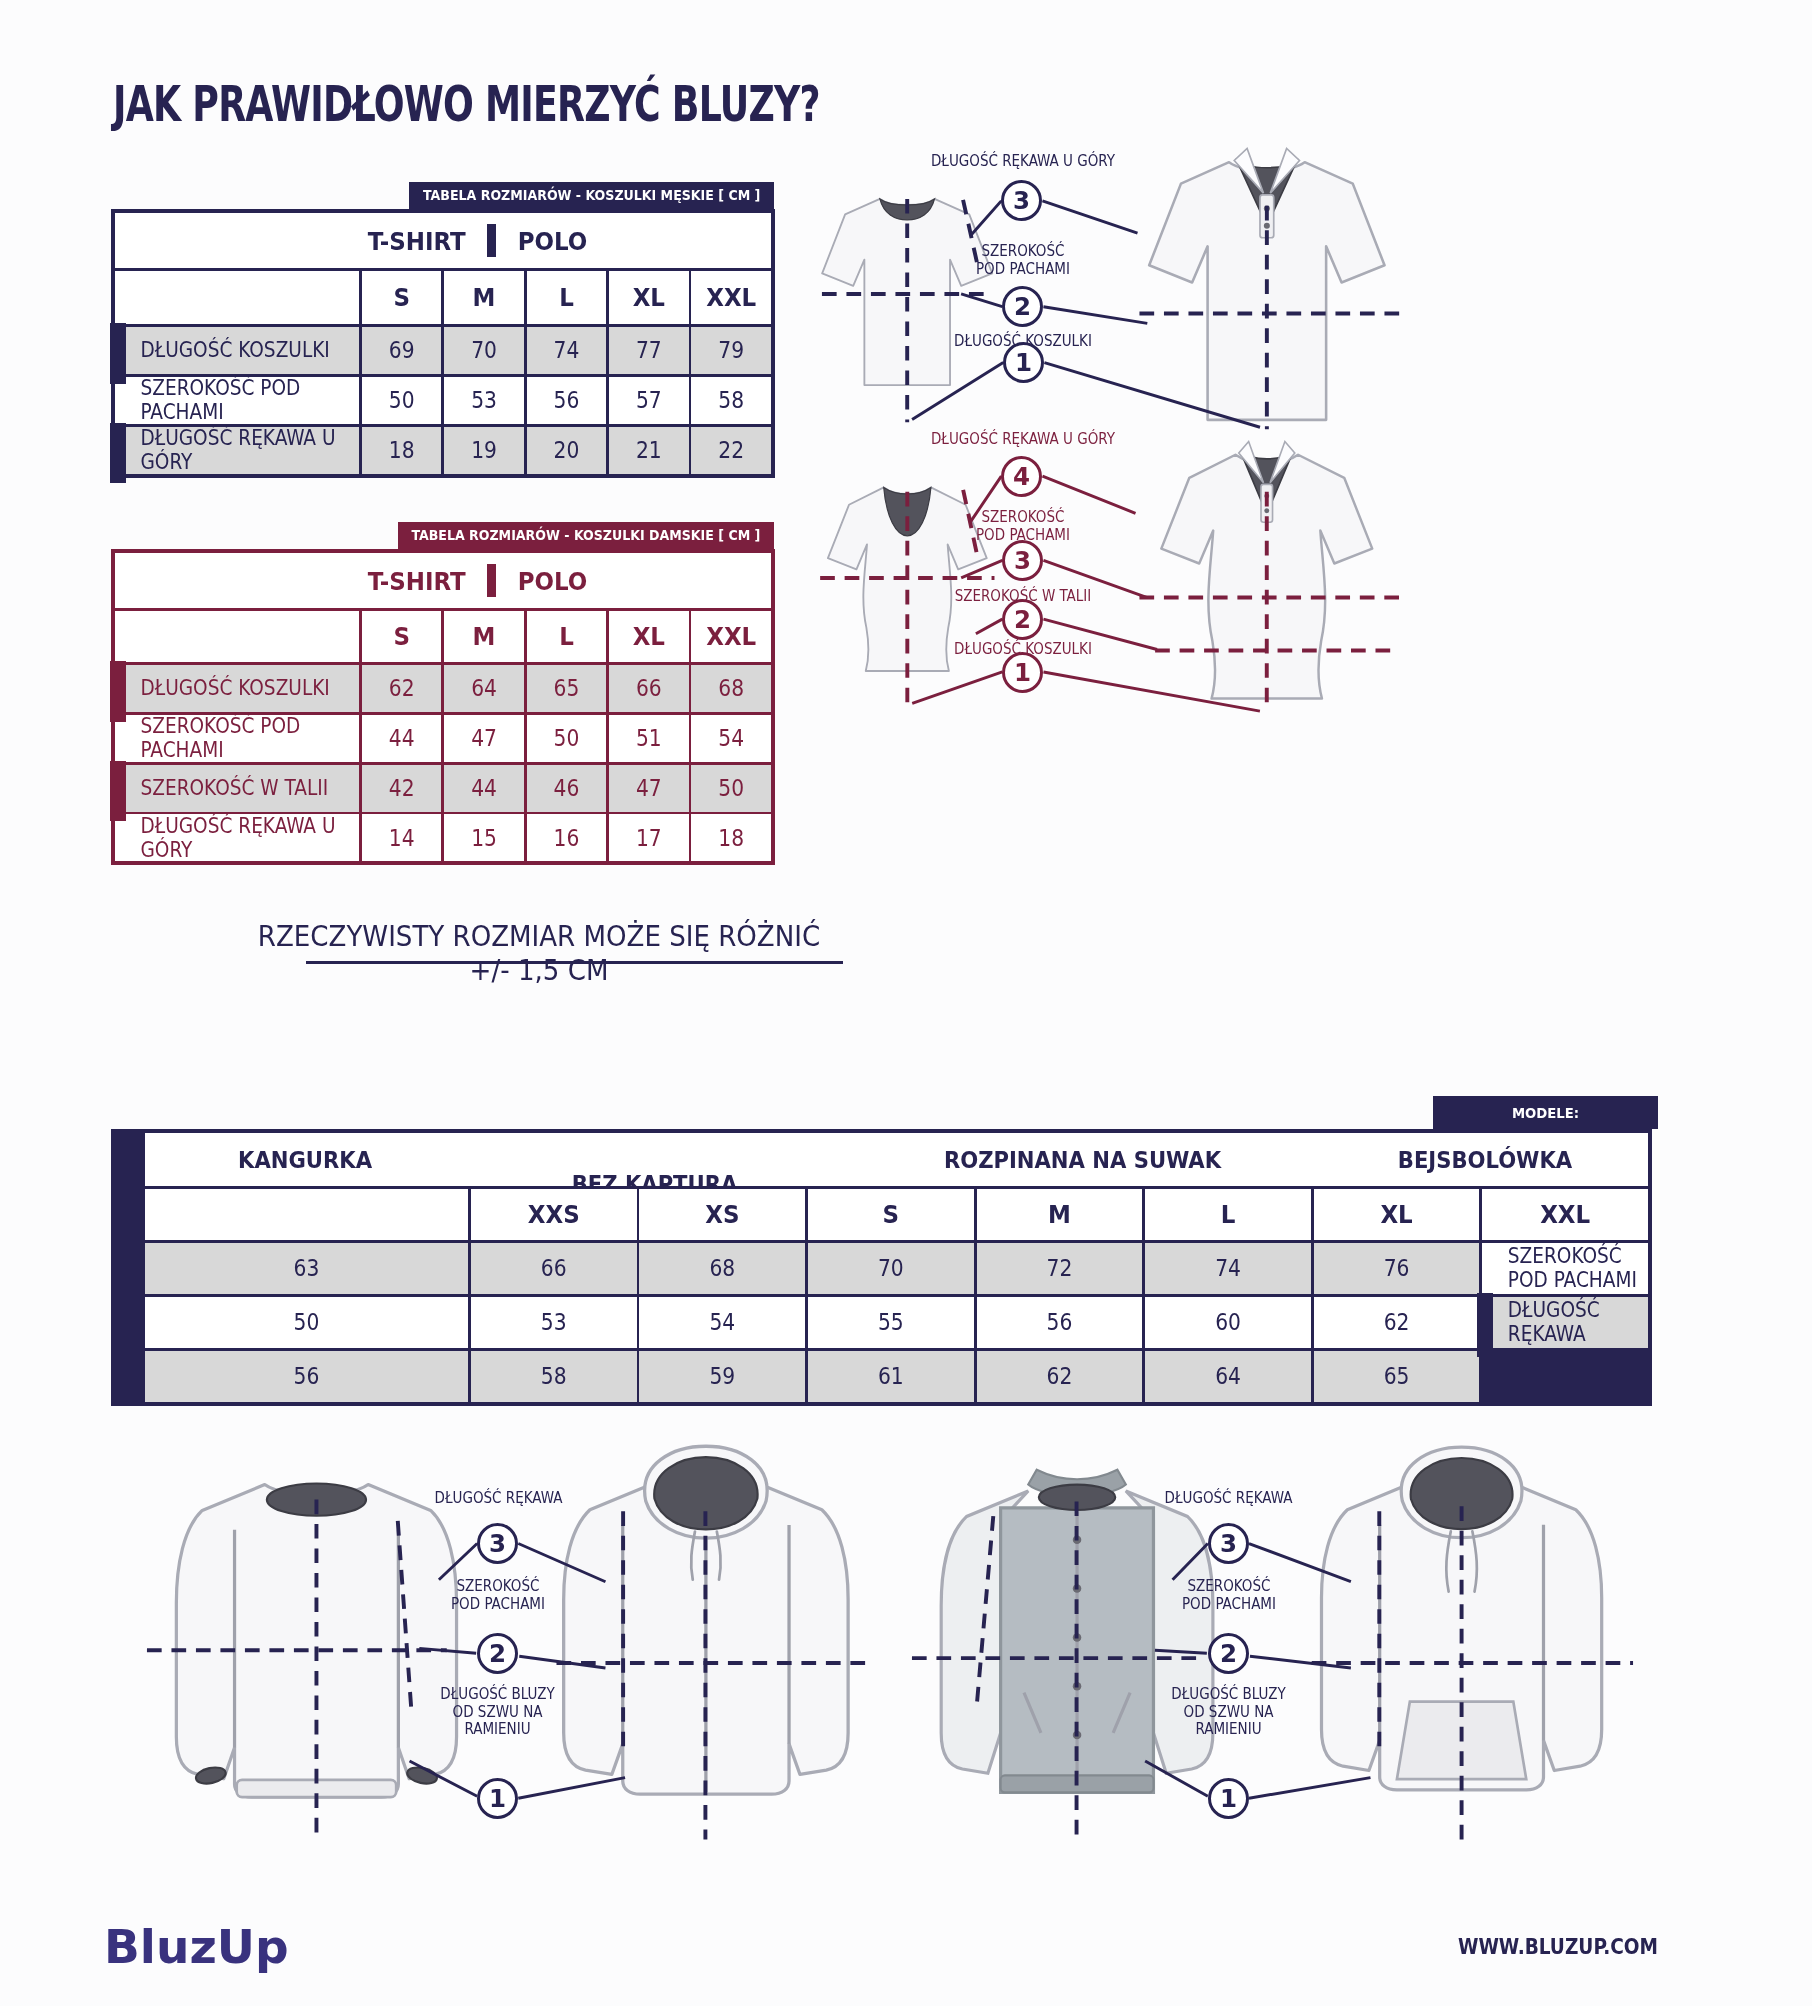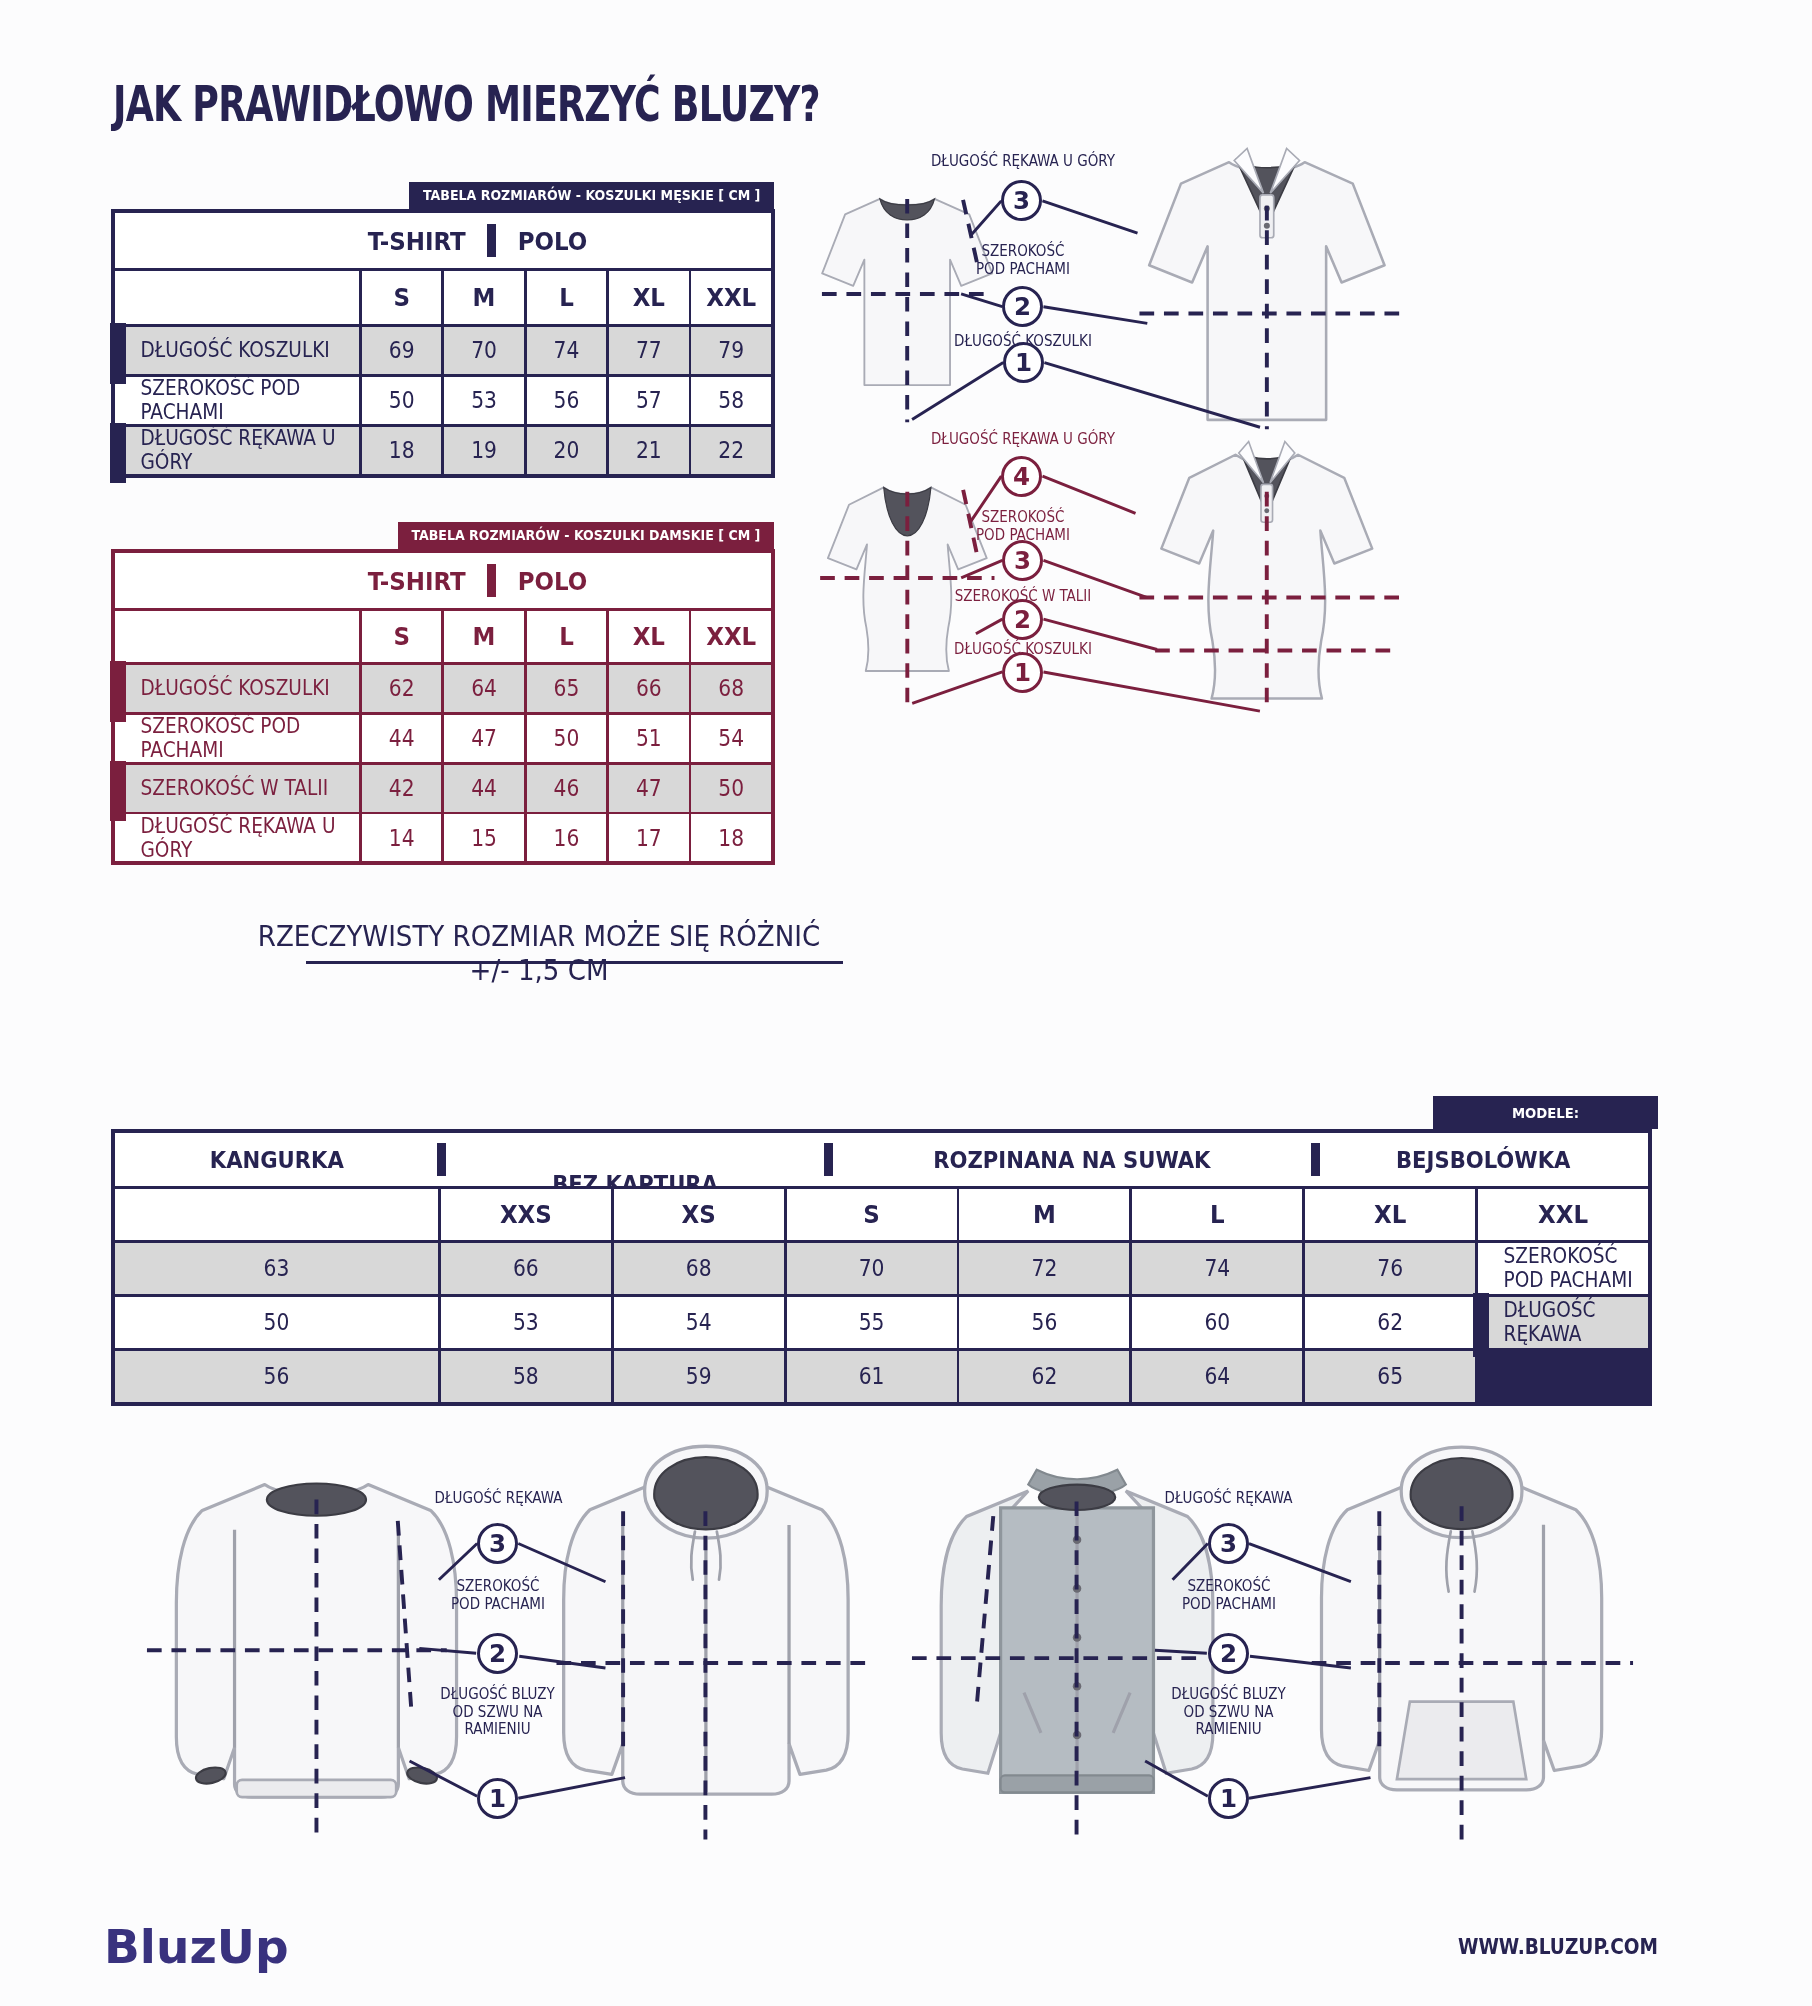--- a/index.html
+++ b/index.html
@@ -275,21 +275,21 @@
     <div class="co-circle" style="left:187px;top:22.5px;">4</div>
     <div class="co-label cond" style="left:155px;top:76px;width:108px;">SZEROKOŚĆ POD PACHAMI</div>
     <div class="co-circle" style="left:188px;top:107px;">3</div>
     <div class="co-label cond" style="left:116px;top:155px;width:186px;">SZEROKOŚĆ W TALII</div>
     <div class="co-circle" style="left:188px;top:166px;">2</div>
     <div class="co-label cond" style="left:116px;top:208px;width:186px;">DŁUGOŚĆ KOSZULKI</div>
     <div class="co-circle" style="left:188px;top:219px;">1</div>
   </div>
 
   <div class="tag tag-navy tag-modele cond" style="right:154px;top:1096px;">MODELE:</div>
-  <div class="sizetable theme-navy cond" style="left:111px;top:1129px;width:1541px;grid-template-columns:323px repeat(7,1fr);grid-template-rows:53px 51px 51px 51px 51px;">
+  <div class="sizetable theme-navy cond" style="left:111px;top:1129px;width:1541px;grid-template-columns:323px repeat(7,1fr);grid-template-rows:53px 51px 51px 51px 51px;padding-left:30px;">
     <div class="band models">
       <span class="mband-item" style="flex:0 0 321px;">KANGURKA</span>
       <span class="band-div"></span>
       <span class="mband-item" style="flex:0 0 378px;margin-top:48px;">BEZ KAPTURA</span>
       <span class="band-div"></span>
       <span class="mband-item" style="flex:0 0 478px;">ROZPINANA NA SUWAK</span>
       <span class="band-div"></span>
       <span class="mband-item" style="flex:0 0 327px;">BEJSBOLÓWKA</span>
     </div>
     <div class="cell label-cell"></div>

